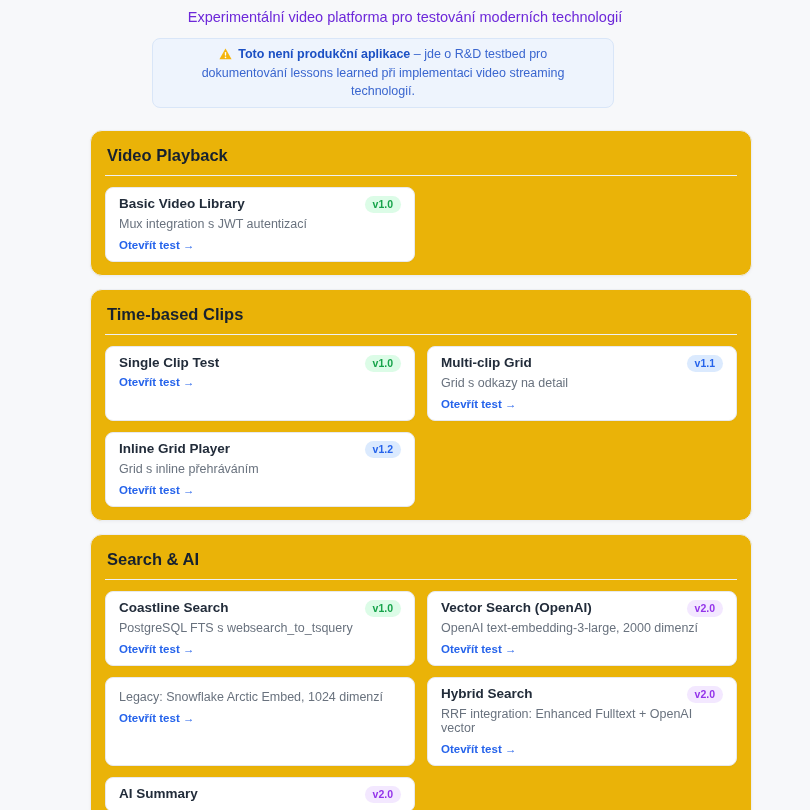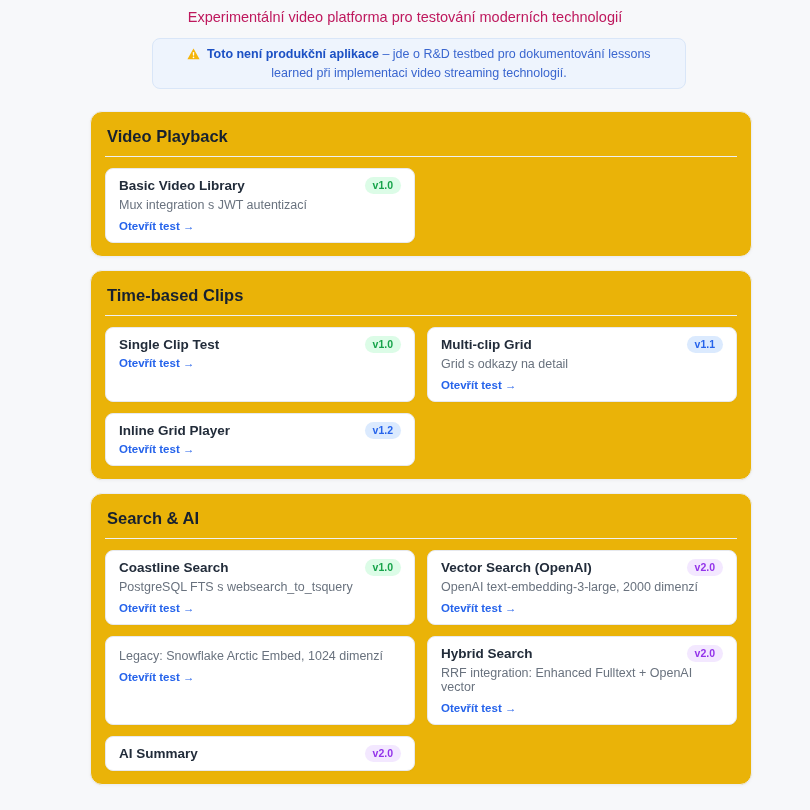--- a/index.html
+++ b/index.html
@@ -16,26 +16,26 @@
   .header { text-align: center; }
   .page-title {
     margin: 8px 0 0;
     font-size: 27px; font-weight: 700; letter-spacing: -0.4px;
     color: #1e2733;
     display: flex; align-items: center; justify-content: center; gap: 9px;
     line-height: 32px;
   }
   .page-subtitle {
     margin: 9px 0 0;
-    font-size: 14.5px; color: #be185d; line-height: 17px;
+    font-size: 14.5px; color: #6d28d9; line-height: 17px;
   }
   
   .banner {
     margin: 12px 0 0 152px;
-    width: 534px;
+    width: 462px;
     background: #eef4fd;
     border: 1px solid #d9e6f8;
     border-radius: 8px;
     padding: 6px 26px;
     text-align: center;
     font-size: 12.5px; line-height: 18.5px;
     color: #3a66cf;
   }
   .banner strong { color: #1c50c4; font-weight: 700; }
   .banner .warn-svg { vertical-align: -2px; margin-right: 3px; }
@@ -134,20 +134,21 @@
           <span class="badge" style="background-color: rgb(219, 234, 254); color: rgb(37, 99, 235);">v1.1</span>
         </div>
         <p class="card-desc">Grid s odkazy na detail</p>
         <a class="card-link" href="#">Otevřít test →</a>
       </div>
       <div class="card">
         <div class="card-head">
           <span class="card-title">Inline Grid Player</span>
           <span class="badge" style="background-color: rgb(219, 234, 254); color: rgb(37, 99, 235);">v1.2</span>
         </div>
+        <p class="card-desc">Grid s inline přehráváním</p>
         <a class="card-link" href="#">Otevřít test →</a>
       </div>
     </div>
   </div>
 
   <div class="section">
     <h2 class="section-title">Search &amp; AI</h2>
     <div class="card-grid">
       <div class="card">
         <div class="card-head">

